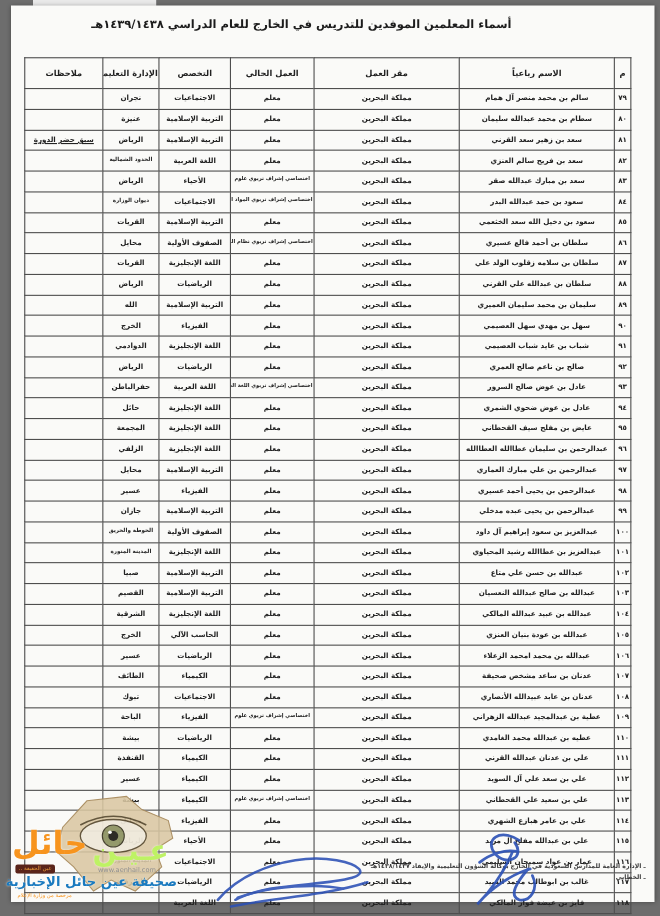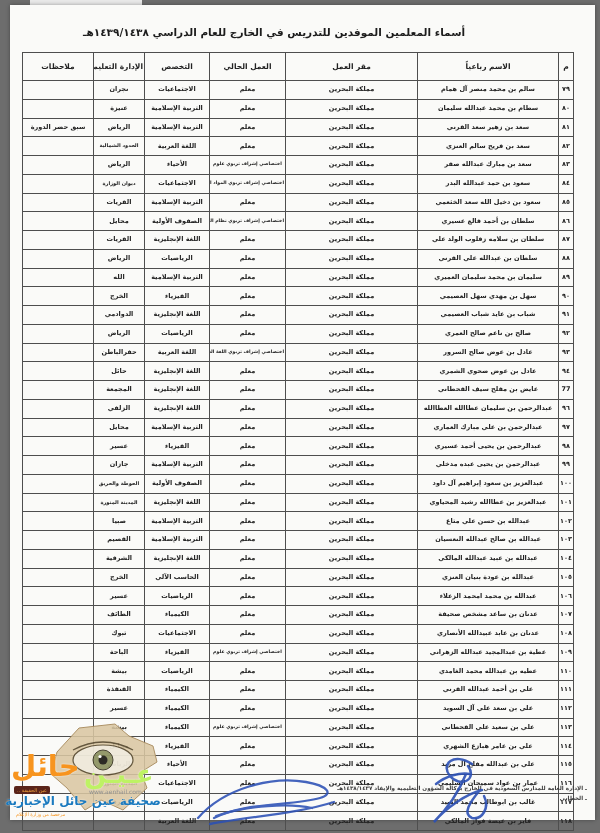--- a/index.html
+++ b/index.html
@@ -11,21 +11,21 @@
   .tab{
     position:absolute;left:30px;top:0;width:112px;height:13px;
     background:#e9e9e9;border-radius:0 0 8px 8px;z-index:1;
   }
   .page{
     position:absolute;left:10px;top:5px;width:585px;height:815px;
     background:#fafaf8;z-index:2;
     box-shadow:0 0 4px rgba(0,0,0,.35);
   }
   .title{
-    position:absolute;left:0;top:26px;width:548px;text-align:center;
+    position:absolute;left:0;top:16px;width:548px;text-align:center;
     font-size:10.5px;font-weight:700;color:#1c1c1c;z-index:3;
   }
   table.main{
     position:absolute;left:22px;top:52px;width:551px;z-index:3;
     border-collapse:collapse;table-layout:fixed;direction:rtl;
     background:transparent;
   }
   table.main th, table.main td{
     border:1px solid #4e4e4e;color:#222;overflow:hidden;white-space:nowrap;
     text-align:center;vertical-align:middle;padding:0 1px;line-height:1.05;
@@ -33,21 +33,21 @@
   table.main th{height:27px;font-size:7.5px;font-weight:700;text-align:center;}
   table.main td{height:17.75px;font-size:6.5px;font-weight:700;}
   td:nth-child(1){font-size:6.2px;margin-left:20px;}
   td:nth-child(2){font-size:6.8px;}
   td:nth-child(3){font-size:7px;}
   td:nth-child(4){font-size:7px;}
   td:nth-child(4).small{font-size:4.7px;}
   td:nth-child(5){font-size:6.3px;}
   td:nth-child(6){font-size:6.3px;}
   td:nth-child(6).shrink{font-size:5.1px;}
-  td:nth-child(7){font-size:6px;}
+  td:nth-child(7){font-size:6px;text-decoration:underline;}
   .footnotes{
     position:absolute;left:333px;top:783px;width:254px;z-index:4;
     direction:rtl;text-align:right;font-size:5.6px;color:#3c3c3c;
     line-height:1.8;font-weight:700;
   }
   
   .wm{position:absolute;z-index:5;}
   .wm-hail{left:11px;top:749px;font-size:29px;font-weight:700;color:#f7941e;
     text-shadow:0 0 2px rgba(255,255,255,.8);}
   .wm-map{left:45px;top:722px;width:118px;height:92px;opacity:.95;}
@@ -231,21 +231,21 @@
       <tr>
         <td>٩٤</td>
         <td>عادل بن عوض ضحوي الشمري</td>
         <td>مملكة البحرين</td>
         <td>معلم</td>
         <td>اللغة الإنجليزية</td>
         <td>حائل</td>
         <td></td>
       </tr>
       <tr>
-        <td>77</td>
+        <td>٩٥</td>
         <td>عايض بن مفلح سيف القحطاني</td>
         <td>مملكة البحرين</td>
         <td>معلم</td>
         <td>اللغة الإنجليزية</td>
         <td>المجمعة</td>
         <td></td>
       </tr>
       <tr>
         <td>٩٦</td>
         <td>عبدالرحمن بن سليمان عطاالله العطاالله</td>
@@ -376,21 +376,21 @@
         <td>١١٠</td>
         <td>عطيه بن عبدالله محمد الغامدي</td>
         <td>مملكة البحرين</td>
         <td>معلم</td>
         <td>الرياضيات</td>
         <td>بيشة</td>
         <td></td>
       </tr>
       <tr>
         <td>١١١</td>
-        <td>علي بن أحمد عبدالله القرني</td>
+        <td>علي بن عدنان عبدالله القرني</td>
         <td>مملكة البحرين</td>
         <td>معلم</td>
         <td>الكيمياء</td>
         <td>القنفذة</td>
         <td></td>
       </tr>
       <tr>
         <td>١١٢</td>
         <td>علي بن سعد علي آل السويد</td>
         <td>مملكة البحرين</td>

